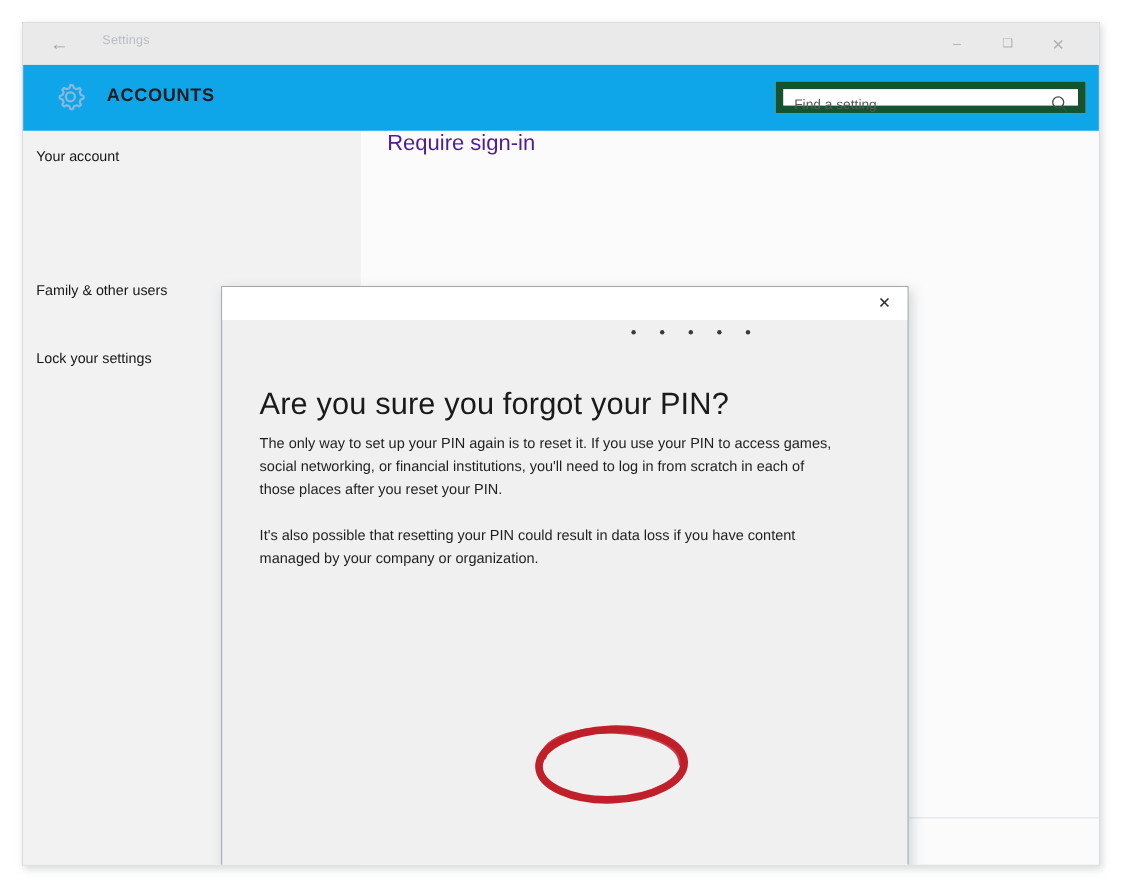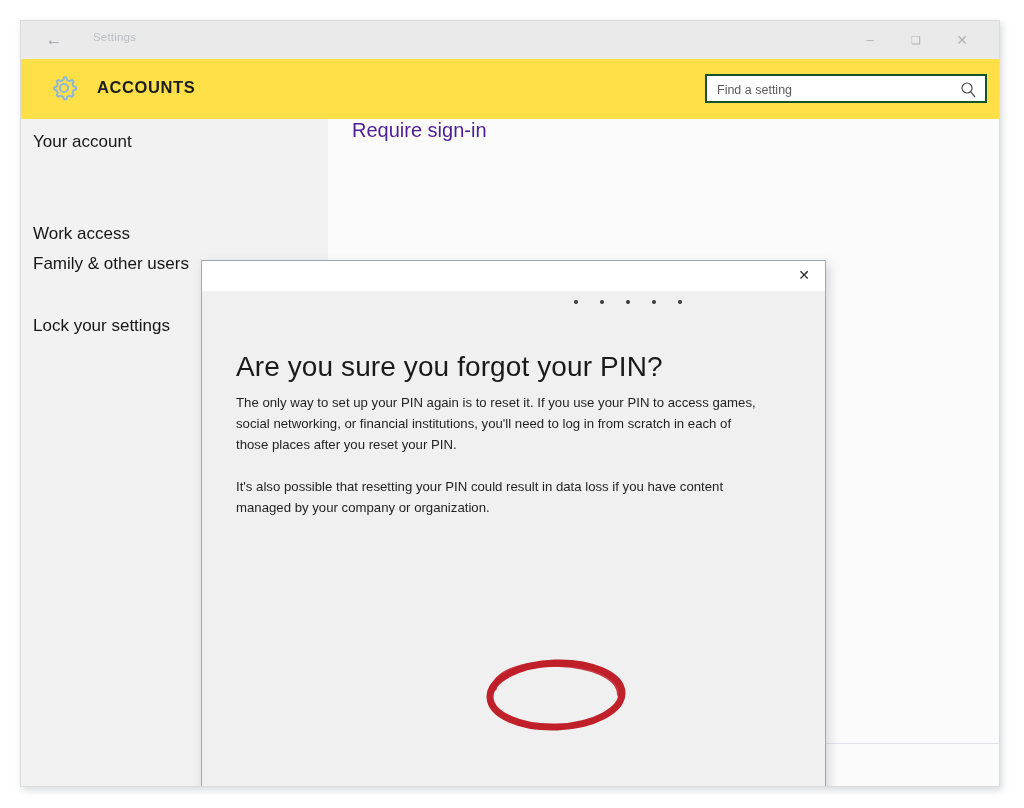--- a/index.html
+++ b/index.html
@@ -60,41 +60,41 @@
     cursor: pointer;
   }
   #win-minimize { right: 108px; }
   #win-maximize { right: 62px; font-size: 11px; }
   #win-close    { right: 16px; font-size: 14px; }
 
   
   #header-row {
     position: relative;
     height: 60px;
-    background: #fde047;
+    background: #0ea5e9;
   }
   #gear-icon {
     position: absolute;
     left: 26px; top: 12px;
     width: 34px; height: 34px;
   }
   #page-title {
     position: absolute;
     left: 76px; top: 19px;
     font-size: 16.5px;
     font-weight: bold;
     color: #1c1c1c;
     letter-spacing: .6px;
   }
   #search-box {
     position: absolute;
     right: 12px; top: 15px;
     width: 282px; height: 29px;
     background: #ffffff;
-    border: 2px solid #14532d;
+    border: 7px solid #14532d;
   }
   #search-input {
     position: absolute;
     left: 10px; top: 0;
     width: 240px; height: 27px;
     border: 0; outline: 0;
     background: transparent;
     font-family: "Liberation Sans", sans-serif;
     font-size: 12.5px;
     color: #4a4a4a;
@@ -118,21 +118,21 @@
     width: 307px; height: 100%;
     background: #f2f2f2;
   }
   .nav-item {
     position: absolute;
     left: 0;
     width: 307px;
     height: 45px;
     line-height: 45px;
     padding-left: 12px;
-    font-size: 17px;
+    font-size: 13px;
     color: #161616;
     cursor: pointer;
     white-space: nowrap;
   }
   .nav-item.selected {
     background: #5a9bd5;
     color: #10263b;
   }
 
   #content-pane {
@@ -258,21 +258,20 @@
           <line x1="10.6" y1="10.6" x2="15" y2="16" stroke="#4a4a4a" stroke-width="1.2"></line>
         </svg>
       </div>
     </div>
   </div>
 
   <div id="body-area">
 
     <nav id="sidebar">
       <div class="nav-item" style="top:0px">Your account</div>
-      <div class="nav-item" style="top:92px">Work access</div>
       <div class="nav-item" style="top:122px">Family &amp; other users</div>
       <div class="nav-item" style="top:184px">Lock your settings</div>
     </nav>
 
     <section id="content-pane">
       <div id="content-heading">Require sign-in</div>
       <div id="content-divider"></div>
       <div id="lock-screen-link">Lock screen</div>
     </section>
 

